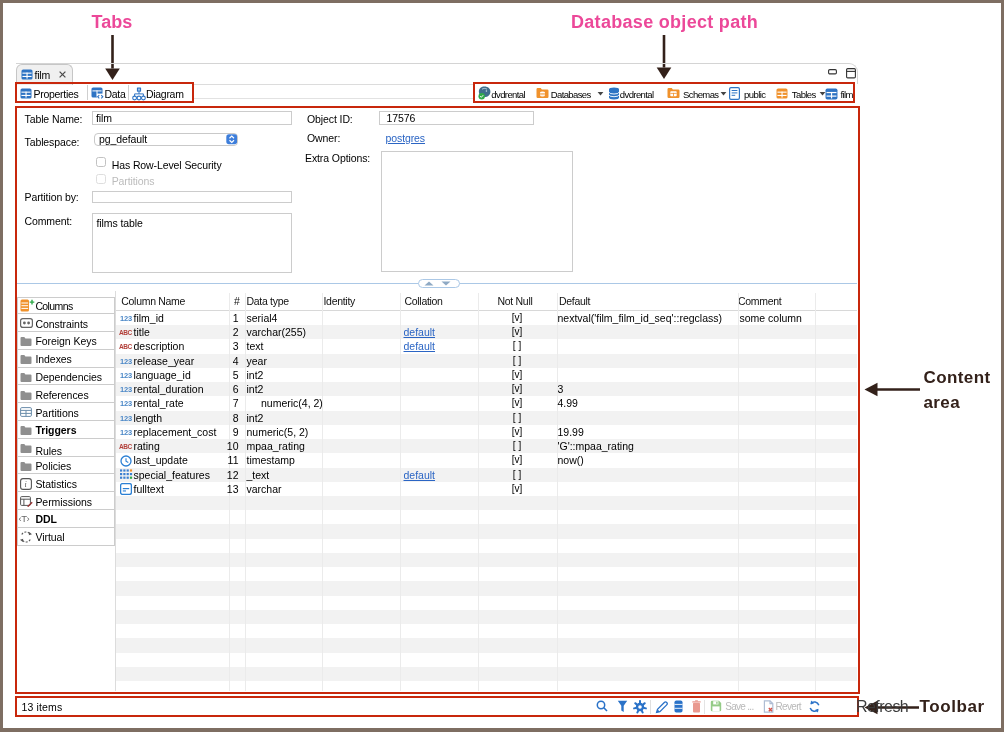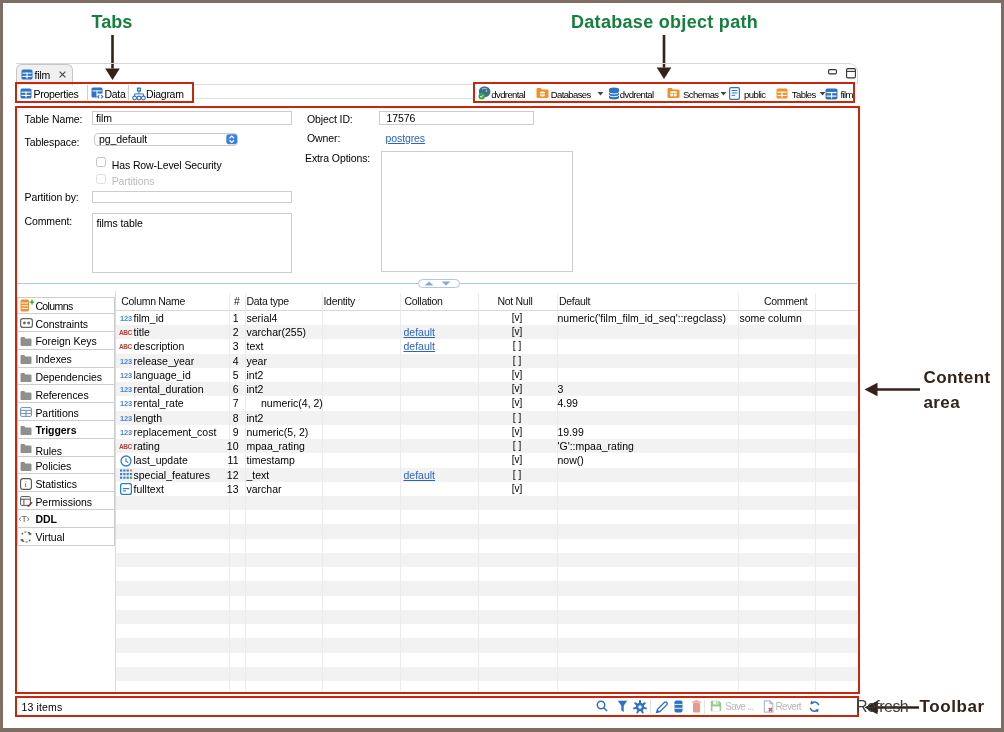--- a/index.html
+++ b/index.html
@@ -1,18 +1,18 @@
 <!DOCTYPE html>
 <html><head><meta charset="utf-8"><title>t</title><style>
 *{box-sizing:border-box}
 html,body{margin:0;padding:0}
 body{width:1004px;height:732px;position:relative;background:#fff;overflow:hidden;
  font-family:"Liberation Sans",sans-serif;font-size:10.5px;color:#000}
 .abs{position:absolute}
-.ann{position:absolute;font-weight:bold;color:#15803d;font-size:18px}
+.ann{position:absolute;font-weight:bold;color:#ec4899;font-size:18px}
 .ann2{position:absolute;font-weight:bold;color:#33211a;font-size:17px}
 .redbox{position:absolute;border:2.6px solid #c8270c;pointer-events:none}
 .lbl{position:absolute;font-size:10.5px;letter-spacing:-0.1px;white-space:nowrap;line-height:12px}
 .crm{position:absolute;font-size:9.5px;letter-spacing:-0.6px;white-space:nowrap;line-height:11px}
 .vtab{position:absolute;font-size:10.5px;letter-spacing:-0.3px;white-space:nowrap;line-height:12px}
 .inp{position:absolute;background:#fff;border:1px solid #ccc;font-size:10.5px;
  letter-spacing:-0.1px;white-space:nowrap;overflow:hidden}
 .cell{position:absolute;font-size:10.5px;letter-spacing:0;white-space:nowrap;line-height:14px}
 svg{display:block}
 </style></head><body>
@@ -260,36 +260,36 @@
 <div class="lbl" style="left:35.4px;top:531.1px;font-weight:normal;letter-spacing:-0.05px">Virtual</div>
 <div class="abs" style="left:115px;top:291px;width:1px;height:400px;background:#dcdcdc"></div>
 <div class="abs" style="left:116px;top:291px;width:741px;height:19.5px;background:#fff;border-bottom:1px solid #d8d8d8"></div>
 <div class="cell" style="left:121.3px;top:293.5px;color:#111;letter-spacing:-0.3px">Column Name</div>
 <div class="cell" style="left:234px;top:293.5px;color:#111;letter-spacing:-0.3px">#</div>
 <div class="cell" style="left:246.5px;top:293.5px;color:#111;letter-spacing:-0.3px">Data type</div>
 <div class="cell" style="left:323.5px;top:293.5px;color:#111;letter-spacing:-0.3px">Identity</div>
 <div class="cell" style="left:404.5px;top:293.5px;color:#111;letter-spacing:-0.3px">Collation</div>
 <div class="cell" style="left:497.5px;top:293.5px;color:#111;letter-spacing:-0.3px">Not Null</div>
 <div class="cell" style="left:559px;top:293.5px;color:#111;letter-spacing:-0.3px">Default</div>
-<div class="cell" style="left:764px;top:293.5px;color:#111;letter-spacing:-0.3px">Comment</div>
+<div class="cell" style="left:738px;top:293.5px;color:#111;letter-spacing:-0.3px">Comment</div>
 <div class="abs" style="left:116px;top:310.5px;width:741px;height:380.5px;background:repeating-linear-gradient(to bottom,#fff 0px,#fff 14.23px,#f2f2f2 14.23px,#f2f2f2 28.46px)"></div>
 <div class="abs" style="left:228.5px;top:293px;width:1px;height:398px;background:#ebebeb"></div>
 <div class="abs" style="left:244.5px;top:293px;width:1px;height:398px;background:#ebebeb"></div>
 <div class="abs" style="left:322px;top:293px;width:1px;height:398px;background:#ebebeb"></div>
 <div class="abs" style="left:400px;top:293px;width:1px;height:398px;background:#ebebeb"></div>
 <div class="abs" style="left:477.5px;top:293px;width:1px;height:398px;background:#ebebeb"></div>
 <div class="abs" style="left:556.5px;top:293px;width:1px;height:398px;background:#ebebeb"></div>
 <div class="abs" style="left:737.5px;top:293px;width:1px;height:398px;background:#ebebeb"></div>
 <div class="abs" style="left:815px;top:293px;width:1px;height:398px;background:#ebebeb"></div>
 <div class="abs" style="left:120px;top:314.0px;font-size:7.5px;font-weight:bold;color:#4a87c7;letter-spacing:-0.2px">123</div>
 <div class="cell" style="left:133.5px;top:311.0px">film_id</div>
 <div class="cell" style="left:198px;top:311.0px;width:40.5px;text-align:right">1</div>
 <div class="cell" style="left:246.5px;top:311.0px">serial4</div>
 <div class="cell" style="left:477.5px;top:311.0px;width:79px;text-align:center;font-size:10px">[v]</div>
-<div class="cell" style="left:557.5px;top:311.0px">numeric('film_film_id_seq'::regclass)</div>
+<div class="cell" style="left:557.5px;top:311.0px">nextval('film_film_id_seq'::regclass)</div>
 <div class="cell" style="left:739.5px;top:311.0px">some column</div>
 <div class="abs" style="left:119px;top:328.73px;font-size:6.5px;font-weight:bold;color:#b3403a;letter-spacing:-0.5px">ABC</div>
 <div class="cell" style="left:133.5px;top:325.23px">title</div>
 <div class="cell" style="left:198px;top:325.23px;width:40.5px;text-align:right">2</div>
 <div class="cell" style="left:246.5px;top:325.23px">varchar(255)</div>
 <div class="cell" style="left:403.5px;top:325.23px;color:#2b65c4;font-size:10.5px;text-decoration:underline">default</div>
 <div class="cell" style="left:477.5px;top:325.23px;width:79px;text-align:center;font-size:10px">[v]</div>
 <div class="abs" style="left:119px;top:342.96px;font-size:6.5px;font-weight:bold;color:#b3403a;letter-spacing:-0.5px">ABC</div>
 <div class="cell" style="left:133.5px;top:339.46px">description</div>
 <div class="cell" style="left:198px;top:339.46px;width:40.5px;text-align:right">3</div>

